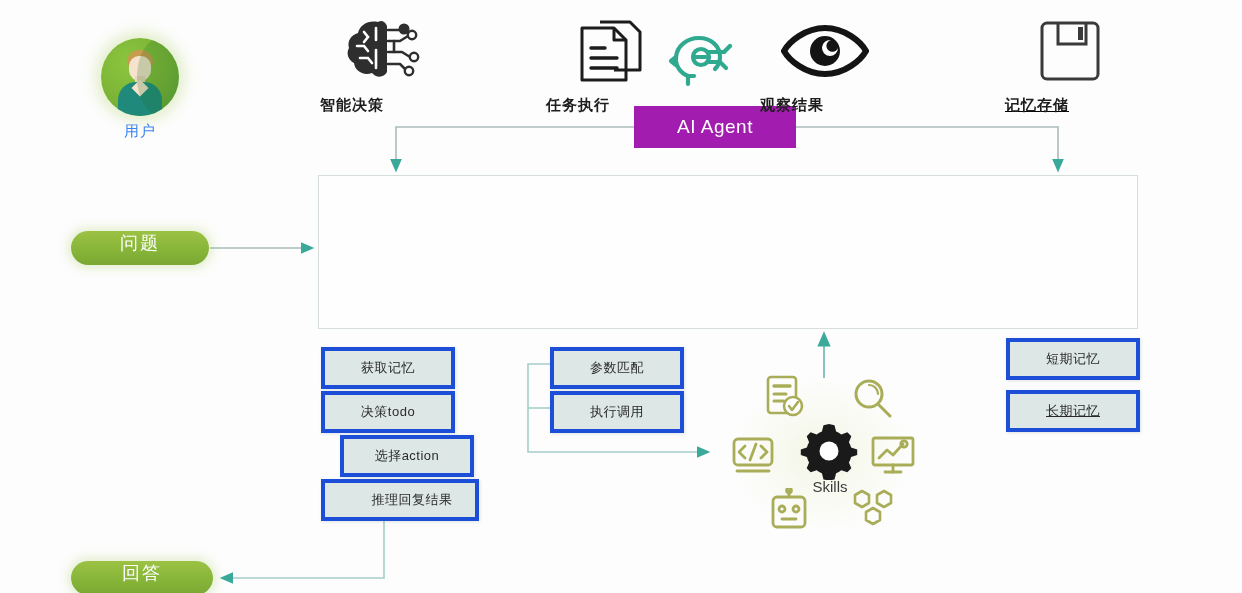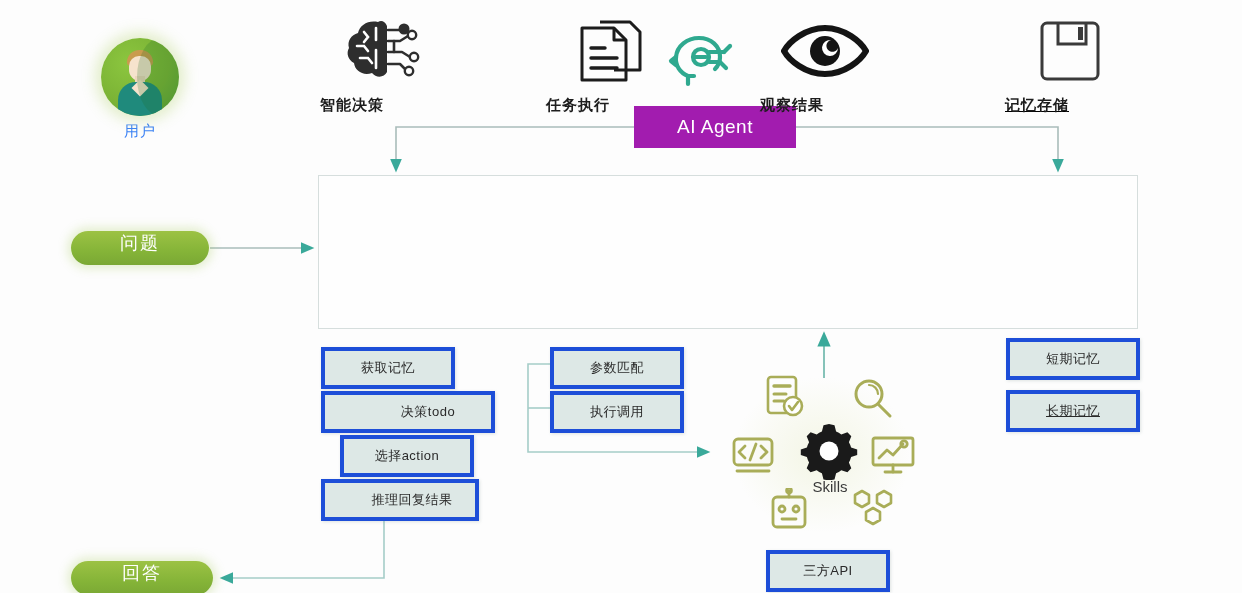--- a/index.html
+++ b/index.html
@@ -163,21 +163,21 @@
     border: 4px solid #1d4ed8;
     display: flex;
     align-items: center;
     justify-content: center;
     font-size: 13px;
     color: #2a2a2a;
     box-shadow: 1px 1px 3px rgba(120,140,135,.22);
     letter-spacing: .5px;
   }
   #tag-left-0 { left: 321px; top: 347px; }
-  #tag-left-1 { left: 321px; top: 391px; padding-left: 40px; }
+  #tag-left-1 { left: 321px; top: 391px; }
   #tag-left-2 { left: 321px; top: 435px; margin-left: 19px; }
   #tag-left-3 { left: 321px; top: 479px; padding-left: 24px; }
   #tag-mid-0  { left: 550px; top: 347px; text-align: center; }
   #tag-mid-1  { left: 550px; top: 391px; }
   #tag-right-0{ left: 1006px; top: 338px; }
   #tag-right-1{ left: 1006px; top: 390px; text-decoration: underline; }
   #tag-api    { left: 766px; top: 550px; width: 116px; }
 
   
   #skills-cluster {
@@ -381,23 +381,20 @@
     <span>执行调用</span>
   </div>
 
   <div class="tagbox" id="tag-right-0">
     <span>短期记忆</span>
   </div>
   <div class="tagbox" id="tag-right-1">
     <span>长期记忆</span>
   </div>
 
-  <div class="tagbox" id="tag-api">
-    <span>三方API</span>
-  </div>
 
   <div id="skills-cluster">
     <div id="skills-glow"></div>
 
     <svg class="skill-icon" id="skill-checklist" viewBox="0 0 46 46">
       <g fill="none" stroke="#a9ad58" stroke-width="2.6" stroke-linejoin="round">
         <rect x="6" y="3" width="28" height="36" rx="3"></rect>
         <path d="M12,12 L28,12" stroke-width="3.4" stroke-linecap="round"></path>
         <path d="M12,20 L24,20" stroke-width="3" stroke-linecap="round"></path>
         <path d="M12,27 L22,27" stroke-width="3" stroke-linecap="round"></path>

